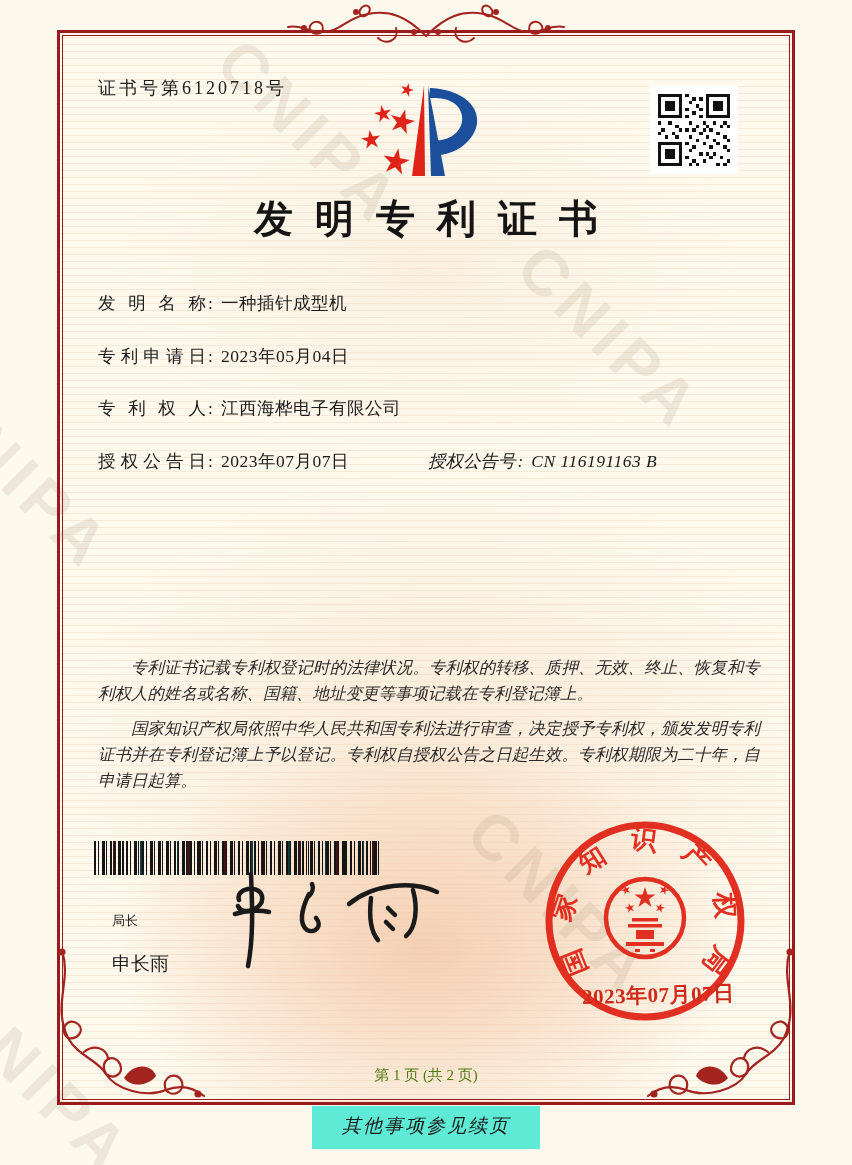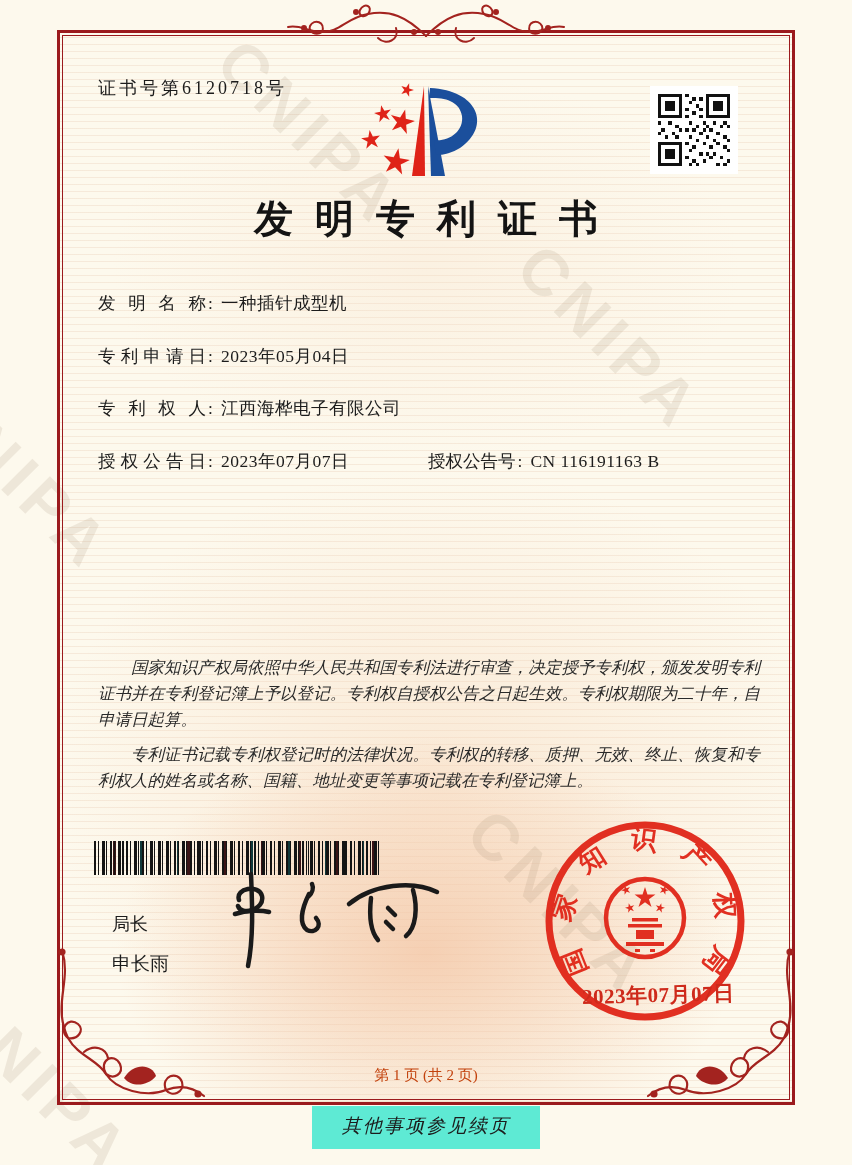--- a/index.html
+++ b/index.html
@@ -25,39 +25,39 @@
   .qr-box{position:absolute;left:650px;top:86px;width:88px;height:88px;background:#fff;}
   .qr-box svg{position:absolute;left:8px;top:8px;}
   .title{position:absolute;left:0;right:0;top:192px;text-align:center;font-size:39px;font-weight:700;
          letter-spacing:22px;padding-left:22px;color:#141414;}
   
   .fields{position:absolute;left:98px;top:291px;width:680px;font-size:17.5px;}
   .frow{position:relative;height:52.5px;}
   .flabel{display:inline-block;width:108px;text-align:justify;text-align-last:justify;}
   .colon{margin:0 8px 0 2px;}
   .fvalue{letter-spacing:.5px;}
-  .pair2{position:absolute;left:330px;top:0;}
+  .pair2{position:absolute;left:330px;top:0;font-style:italic;}
   
   .paras{position:absolute;left:98px;top:655px;width:662px;font-size:16.5px;line-height:26px;
          text-align:justify;color:#2a2a2a;font-style:italic;}
   .paras p{margin:0 0 9px 0;text-indent:33px;}
   
   .barcode{position:absolute;left:94px;top:841px;width:287px;height:34px;
     background-image:
       repeating-linear-gradient(90deg,#141414 0 2px,transparent 2px 4px,#141414 4px 5px,transparent 5px 8px,#141414 8px 11px,transparent 11px 12px,#141414 12px 13px,transparent 13px 16px),
       repeating-linear-gradient(90deg,transparent 0 9px,#10393b 9px 11px,transparent 11px 19px,#3a1416 19px 22px,transparent 22px 29px,#141414 29px 30px,transparent 30px 37px);}
-  .director-title{position:absolute;left:112px;top:912px;font-size:18px;
+  .director-title{position:absolute;left:112px;top:912px;font-size:13px;
       font-family:"Liberation Sans","DejaVu Sans",sans-serif;}
   .director-name{position:absolute;left:112px;top:951px;font-size:19px;
       font-family:Liberation Serif, serif;}
   .signature{position:absolute;left:215px;top:868px;}
   .seal{position:absolute;left:540px;top:816px;opacity:.94;}
   .seal-date{position:absolute;left:582px;top:981px;font-size:21px;font-weight:700;color:#ce2a1b;
       letter-spacing:.5px;transform:rotate(-1.5deg);}
-  .page-info{position:absolute;left:0;right:0;top:1066px;text-align:center;font-size:15px;color:#c2410c;}
+  .page-info{position:absolute;left:0;right:0;top:1066px;text-align:center;font-size:15px;color:#4d7c0f;}
   .cont-box{position:absolute;left:50%;top:1106px;transform:translateX(-50%);background:#5eead4;
       padding:7px 30px 10px;font-size:19px;font-style:italic;letter-spacing:2px;color:#1c1c1c;}
   
   .orn{position:absolute;pointer-events:none;}
   .orn-top{left:286px;top:4px;}
   .orn-bl{left:48px;top:948px;}
   .orn-br{left:644px;top:948px;}
 </style>
 </head>
 <body>
@@ -160,22 +160,22 @@
     </div>
     <div class="frow">
       <span class="flabel">授权公告日</span><span class="colon">:</span><span class="fvalue">2023年07月07日</span>
       <span class="pair2">
         <span>授权公告号</span><span class="colon">:</span><span class="fvalue">CN 116191163 B</span>
       </span>
     </div>
   </div>
 
   <div class="paras">
+    <p>专利证书记载专利权登记时的法律状况。专利权的转移、质押、无效、终止、恢复和专利权人的姓名或名称、国籍、地址变更等事项记载在专利登记簿上。</p>
     <p>国家知识产权局依照中华人民共和国专利法进行审查，决定授予专利权，颁发发明专利证书并在专利登记簿上予以登记。专利权自授权公告之日起生效。专利权期限为二十年，自申请日起算。</p>
-    <p>专利证书记载专利权登记时的法律状况。专利权的转移、质押、无效、终止、恢复和专利权人的姓名或名称、国籍、地址变更等事项记载在专利登记簿上。</p>
   </div>
 
   <div class="barcode"></div>
 
   <div class="director-title">局长</div>
   <div class="director-name">申长雨</div>
 
   <svg class="signature" width="240" height="104" viewBox="0 0 240 104">
     <g stroke="#1a1a1a" stroke-width="4.5" fill="none" stroke-linecap="round" stroke-linejoin="round">
       <path d="M24,32 C20,20 44,16 47,28 C50,42 26,48 23,38"></path>

